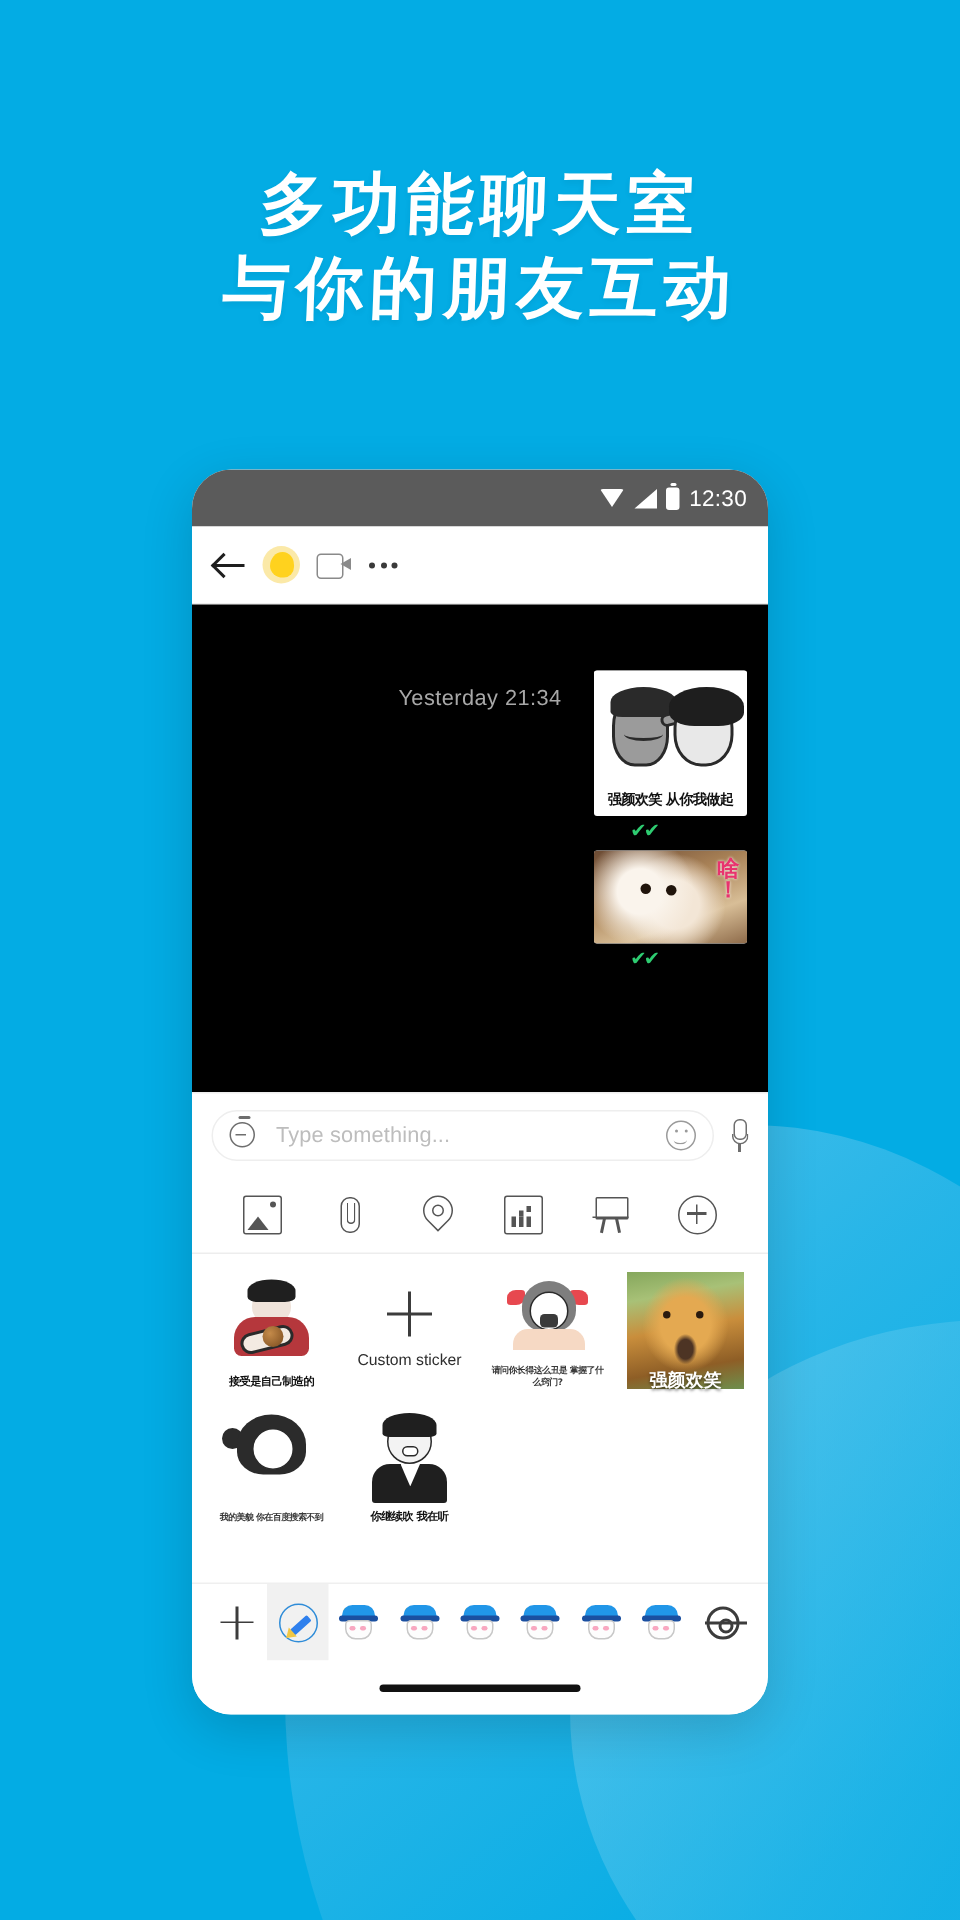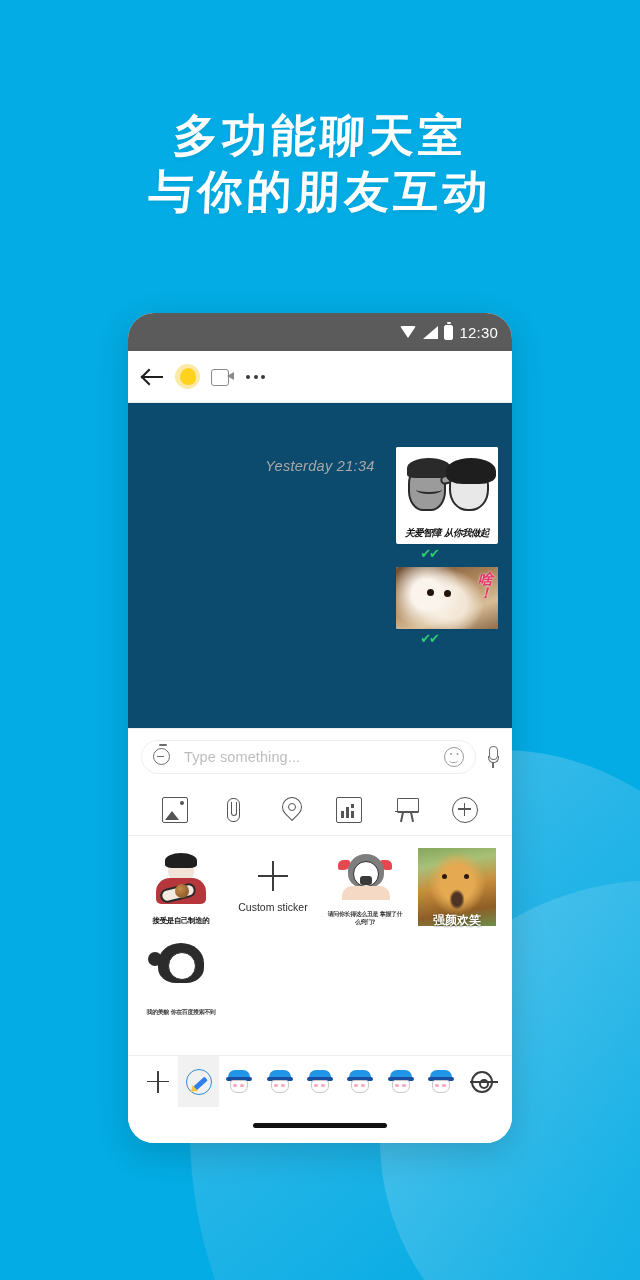--- a/index.html
+++ b/index.html
@@ -129,23 +129,23 @@
     content:""; position:absolute; right:1px; top:5px;
     width:0;height:0; border-top:4.5px solid transparent; border-bottom:4.5px solid transparent;
     border-right:7px solid #8A8A8A;
   }
   .ico-more { display:flex; gap:3.5px; flex:0 0 auto; }
   .ico-more i { width:4px;height:4px;border-radius:50%;background:#3A3A3A; display:block; }
 
   
   .chatbody {
     flex: 0 0 auto; height: 325px;
-    background: #0c4a6e; position: relative;
+    background: #000000; position: relative;
     padding: 44px 14px 0;
-    display: flex; flex-direction: column; align-items: flex-end; gap: 6px; font-style: italic;
+    display: flex; flex-direction: column; align-items: flex-end; gap: 6px;
   }
   .daystamp {
     position: absolute; top: 55px; left: 0; right: 0; text-align: center;
     font-size: 14.5px; color: #A8A8A8; letter-spacing: .3px;
   }
   .msg { margin-top: 0; display:flex; flex-direction:column; align-items:flex-end; }
   .msg:first-of-type { margin-top: 72px; }
 
   .stk-card {
     background: #FFFFFF; border-radius: 2px;
@@ -411,21 +411,21 @@
   <div class="chatbody">
     <div class="daystamp">Yesterday  21:34</div>
 
     <div class="msg">
       <div class="stk-card stk1">
         <div class="art">
           <span class="face-a"></span>
           <span class="arm"></span>
           <span class="face-b"></span>
         </div>
-        <div class="cap">关爱智障 从你我做起</div>
+        <div class="cap">强颜欢笑 从你我做起</div>
       </div>
       <div class="ticks">✔✔</div>
     </div>
 
     <div class="msg">
       <div class="stk-card stk2">
         <div class="photo">
           <span class="kanji">啥<br>！</span>
         </div>
       </div>
@@ -501,20 +501,30 @@
             <span class="stem"></span>
           <span class="hair"></span>
             <span class="face"></span>
           <span class="scap small2">我的美貌
 你在百度搜索不到</span>
         </div>
       </div>
 
 
 
+      <div class="scell">
+        <div class="art-wrap a-man">
+          <span class="suit"></span>
+            <span class="shirt"></span>
+          <span class="head"></span>
+            <span class="hair"></span>
+            <span class="mouth"></span>
+          <span class="scap">你继续吹 我在听</span>
+        </div>
+      </div>
     </div>
   </div>
 
   <div class="tabbar">
     <div class="tabslot">
       <span class="tab-plus"></span>
     </div>
     <div class="tabslot active">
       <span class="tab-pencil"></span>
     </div>

